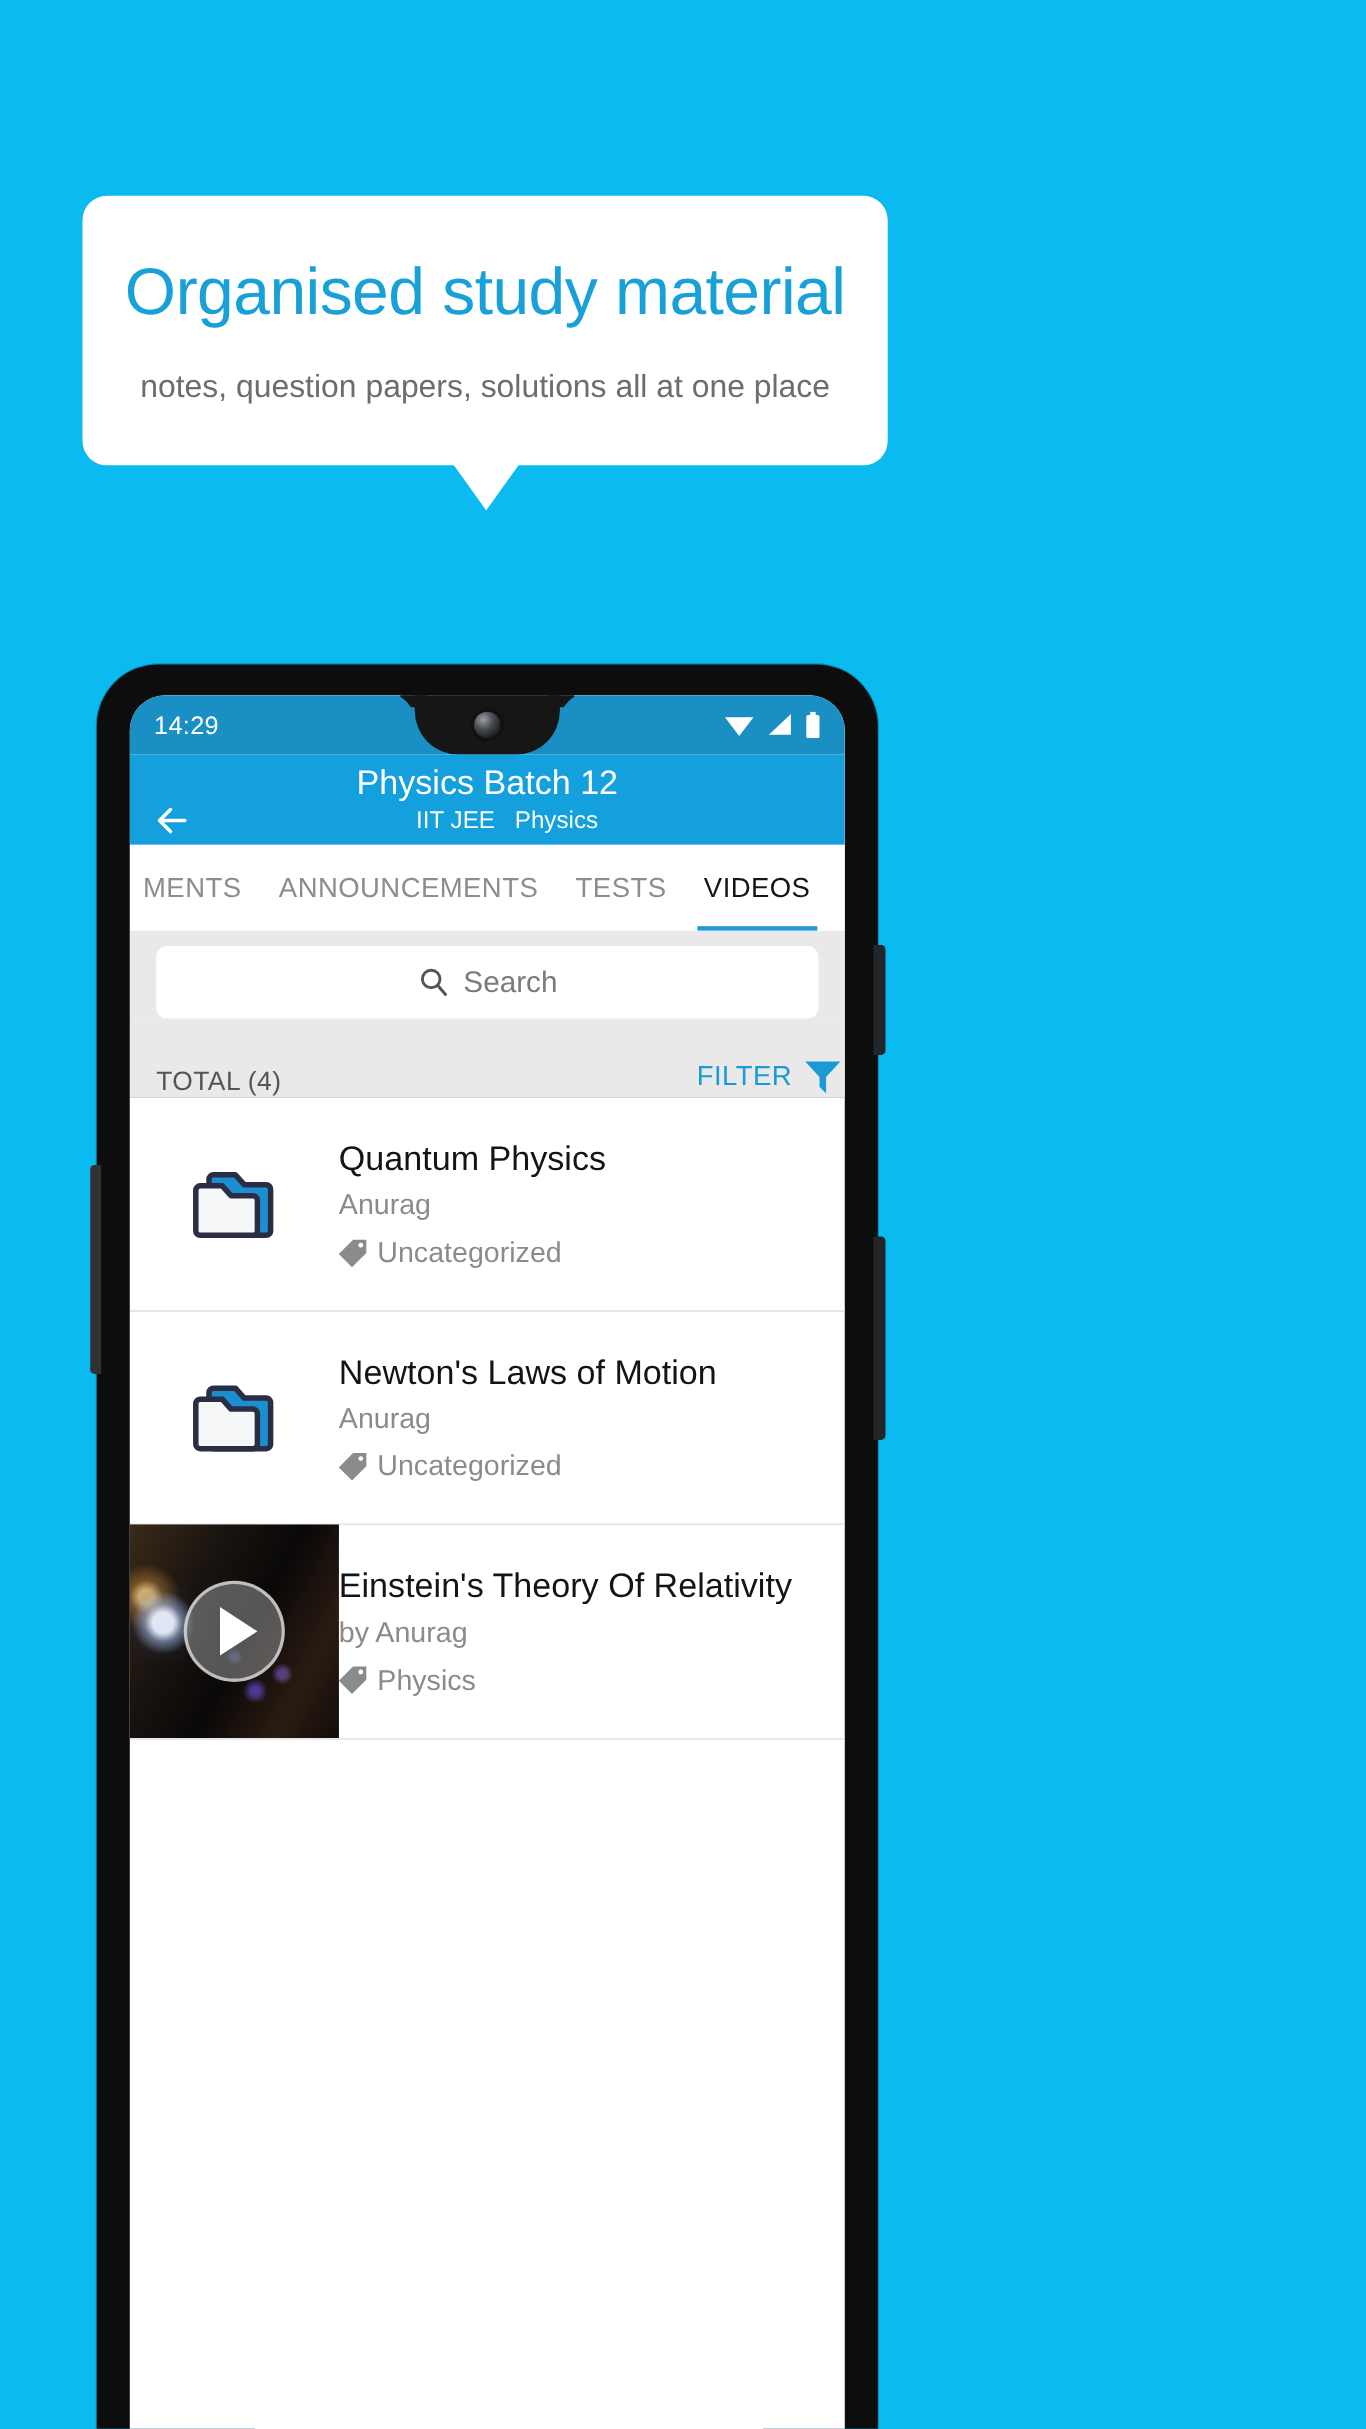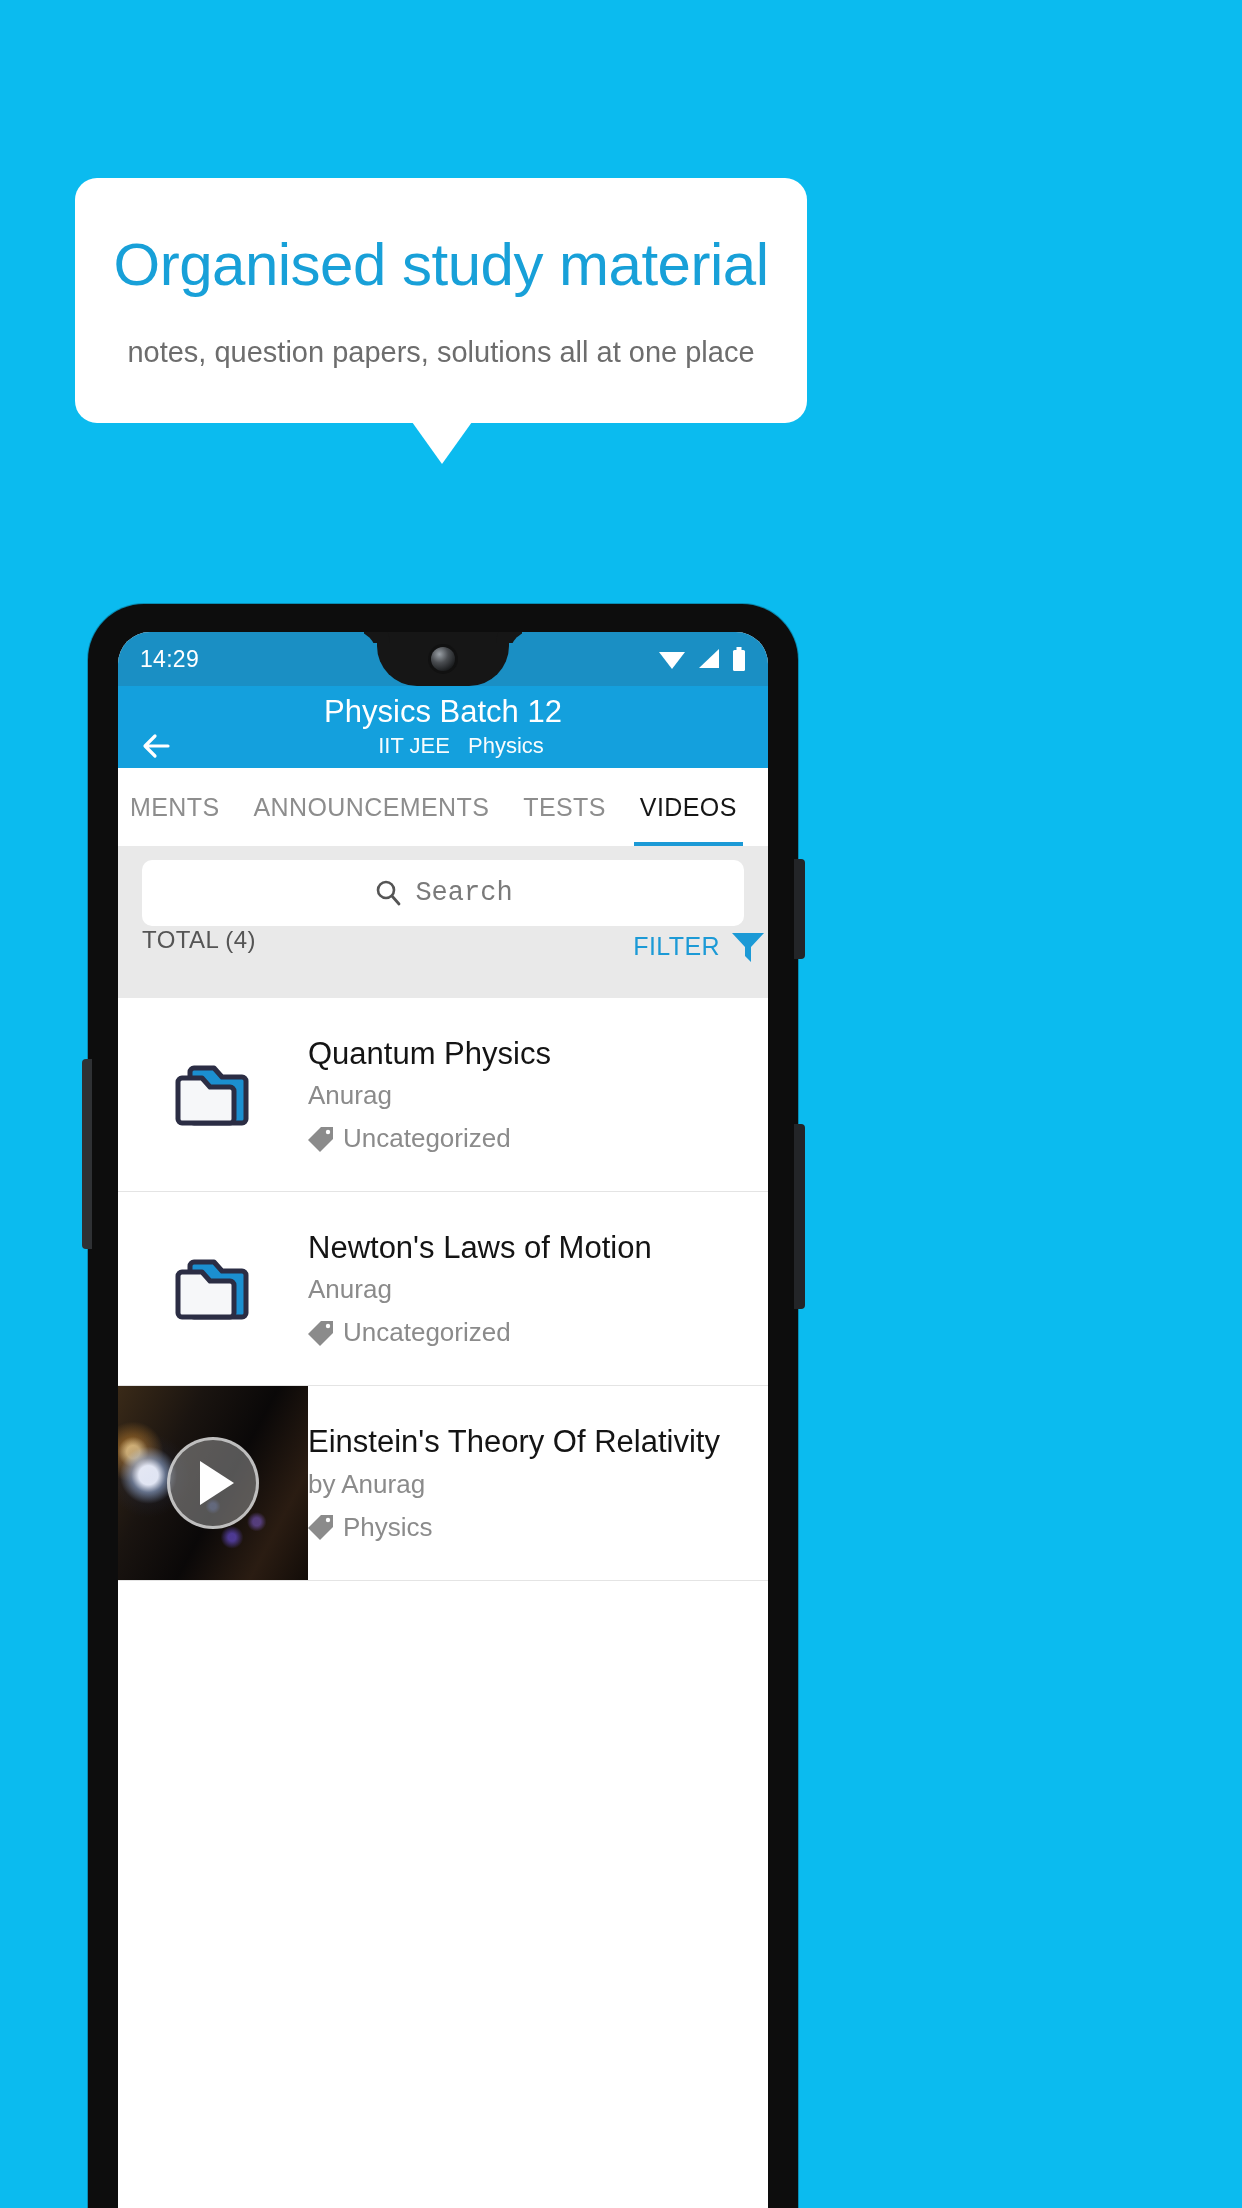--- a/index.html
+++ b/index.html
@@ -184,29 +184,28 @@
   
   .search-area { background: #e9e9e9; padding: 14px 24px 0; }
   .search-box {
     height: 66px;
     background: #ffffff;
     border-radius: 10px;
     display: flex;
     align-items: center;
     justify-content: center;
     gap: 12px;
-    font-family: Liberation Mono, monospace;
   }
   .search-placeholder { font-size: 27px; color: #7a7a7a; }
 
   .meta-row {
     background: #e9e9e9;
     height: 72px;
     display: flex;
-    align-items: flex-start;
+    align-items: flex-end;
     justify-content: space-between;
     padding: 0 0 0 24px;
   }
   .meta-total { font-size: 24px; color: #555555; letter-spacing: .4px; }
   .meta-filter { display: flex; align-items: center; gap: 8px; padding-right: 0; }
   .meta-filter-label { font-size: 25px; color: #1c9ad6; letter-spacing: .4px; }
 
   
   .list { background: #4c1d95; }
   .list-row {

